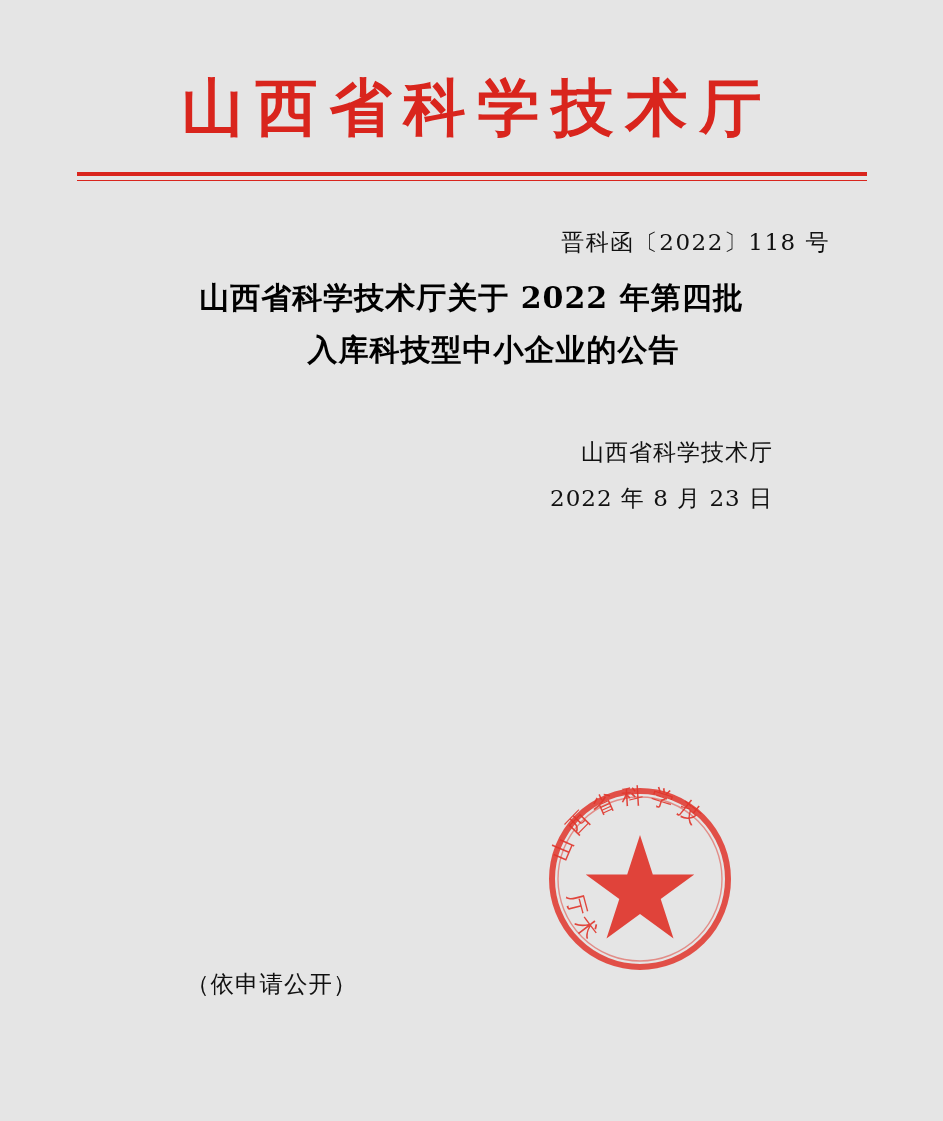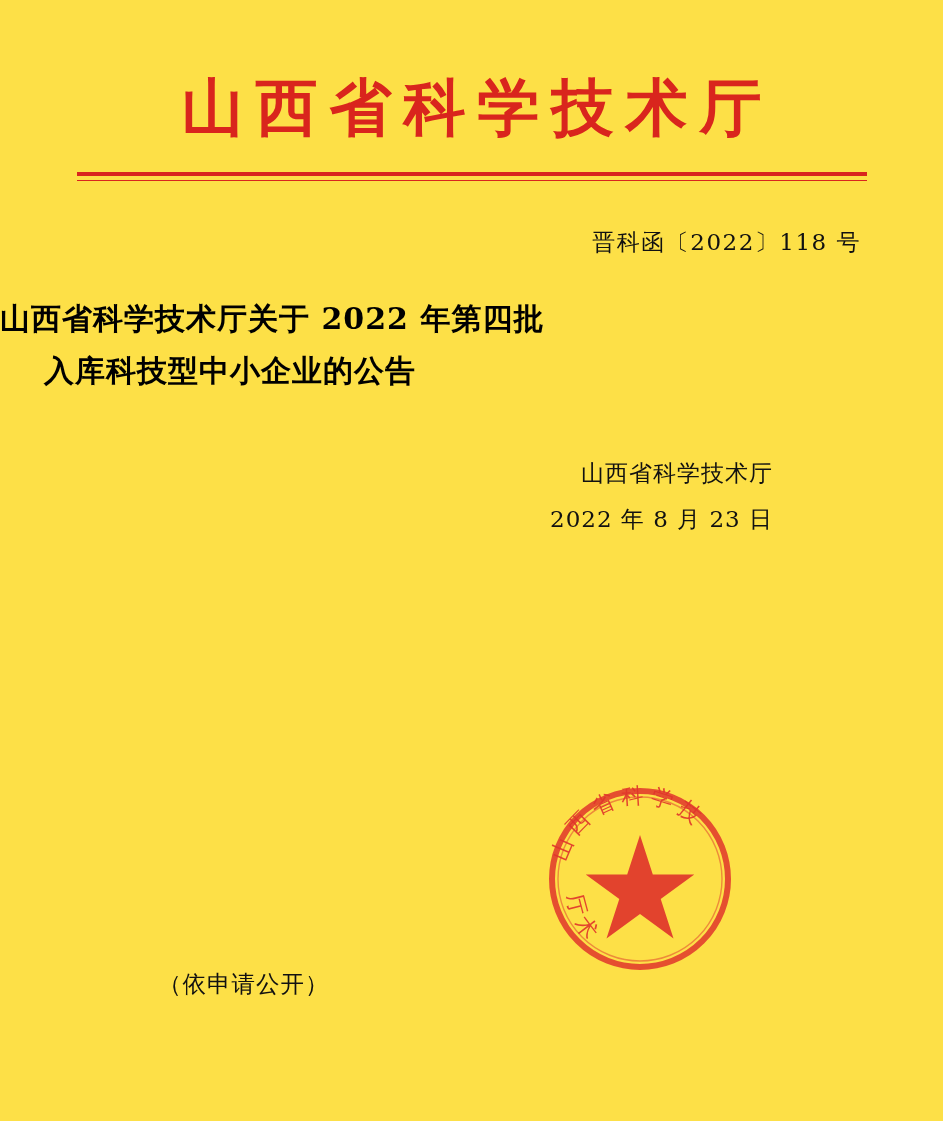--- a/index.html
+++ b/index.html
@@ -12,21 +12,21 @@
     height: 1121px;
     font-family: "Liberation Serif", "DejaVu Serif", serif;
     color: #1a1a1a;
     position: relative;
     overflow: hidden;
   }
   .page {
     position: relative;
     width: 943px;
     height: 1121px;
-    background: #fde047;
+    background: #e5e5e5;
     box-sizing: border-box;
   }
 
   
   .letterhead {
     text-align: center;
     padding-top: 74px;
   }
   .letterhead-title {
     color: #d9251d;
@@ -51,31 +51,31 @@
     height: 1px;
     background: #d9251d;
     width: 100%;
     margin-top: 4px;
   }
 
   
   .doc-number {
     margin-top: 46px;
     text-align: right;
-    padding-right: 82px;
+    padding-right: 113px;
     font-size: 23px;
     letter-spacing: 1.5px;
     color: #111;
     font-family: "DejaVu Serif", "Liberation Serif", serif;
   }
 
   
   .doc-title {
-    margin-top: 35px;
-    text-align: left;
+    margin-top: 14px;
+    text-align: center;
     font-weight: bold;
     font-size: 30px;
     line-height: 1.72;
     letter-spacing: 1px;
     color: #000;
     font-family: "DejaVu Serif", "Liberation Serif", serif;
   }
   .doc-title .line2 {
     display: block;
     padding-left: 44px;
@@ -127,21 +127,21 @@
     top: 773px;
     width: 212px;
     height: 212px;
     z-index: 2;
     pointer-events: none;
   }
 
   
   .footer-note {
     position: absolute;
-    left: 158px;
+    left: 186px;
     top: 968px;
     font-size: 23.5px;
     letter-spacing: 1px;
     color: #111;
     font-family: "DejaVu Serif", "Liberation Serif", serif;
   }
 </style>
 </head>
 <body>
 

